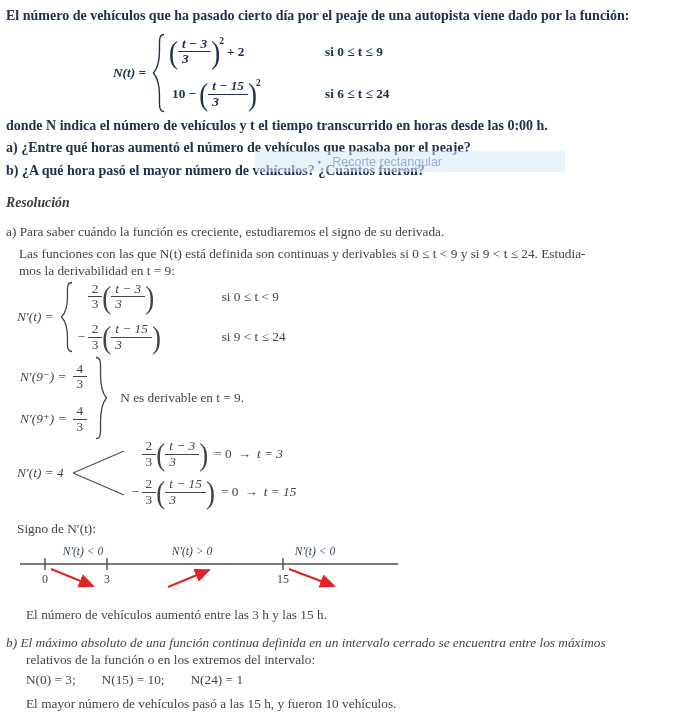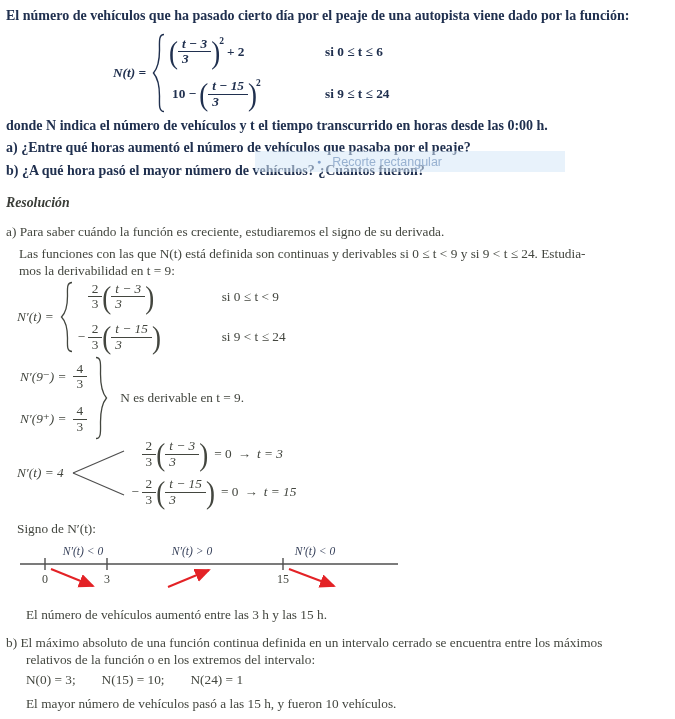--- a/index.html
+++ b/index.html
@@ -74,35 +74,35 @@
 
             <span class="bp">(</span>
             <span class="frac mvar">
               <span class="fnum">t − 3</span>
               <span class="fden">3</span>
             </span>
             <span class="bp">)</span>
             <sup class="sq">2</sup>
             <span class="mtok">+ 2</span>
           </span>
-          <span class="cond">si  0 ≤ t ≤ 6</span>
+          <span class="cond">si  0 ≤ t ≤ 9</span>
         </div>
         <div class="pwrow">
           <span class="mexpr mw130">
             <span class="mtok">10 −</span>
             <span class="bp">(</span>
             <span class="frac mvar">
               <span class="fnum">t − 15</span>
               <span class="fden">3</span>
             </span>
             <span class="bp">)</span>
             <sup class="sq">2</sup>
 
           </span>
-          <span class="cond">si  9 ≤ t ≤ 24</span>
+          <span class="cond">si  6 ≤ t ≤ 24</span>
         </div>
       </div>
     </div>
   </div>
 
   <div class="abs hline navy" style="left:6px;top:117px;width:666px;">donde  N  indica el número de vehículos y  t  el tiempo transcurrido en horas desde las 0:00 h.</div>
   <div class="abs hline navy" style="left:6px;top:139px;width:666px;">a) ¿Entre qué horas aumentó el número de vehículos que pasaba por el peaje?</div>
   <div class="abs hline navy" style="left:6px;top:162px;width:666px;font-family:Liberation Serif, serif;">b) ¿A qué hora pasó el mayor número de vehículos? ¿Cuántos fueron?</div>
 
   <div class="abs snip" style="left:255px;top:151px;width:262px;height:21px;">
@@ -253,21 +253,21 @@
     <text x="68" y="12" text-anchor="middle" font-size="11.5" font-style="italic" fill="#36405a">N′(t) &lt; 0</text>
     <text x="177" y="12" text-anchor="middle" font-size="11.5" font-style="italic" fill="#36405a">N′(t) &gt; 0</text>
     <text x="300" y="12" text-anchor="middle" font-size="11.5" font-style="italic" fill="#36405a">N′(t) &lt; 0</text>
     <line x1="36" y1="26" x2="78" y2="43" stroke="#e32226" stroke-width="2" marker-end="url(#ah)"></line>
     <line x1="153" y1="44" x2="194" y2="27" stroke="#e32226" stroke-width="2" marker-end="url(#ah)"></line>
     <line x1="274" y1="26" x2="319" y2="43" stroke="#e32226" stroke-width="2" marker-end="url(#ah)"></line>
   </svg>
 
   <div class="abs bodyline" style="left:26px;top:606px;width:640px;">El número de vehículos aumentó entre las 3 h y las 15 h.</div>
 
-  <div class="abs bodyline" style="left:6px;top:634px;width:666px;">b) El máximo absoluto de una función continua definida en un intervalo cerrado se encuentra entre los máximos</div>
+  <div class="abs bodyline" style="left:6px;top:634px;width:666px;font-style:italic;">b) El máximo absoluto de una función continua definida en un intervalo cerrado se encuentra entre los máximos</div>
   <div class="abs bodyline" style="left:26px;top:651px;width:645px;">relativos de la función o en los extremos del intervalo:</div>
 
   <div class="abs values-row" style="left:26px;top:672px;">
     <span>N(0) = 3;</span>
     <span>N(15) = 10;</span>
     <span>N(24) = 1</span>
   </div>
 
   <div class="abs bodyline" style="left:26px;top:695px;width:640px;">El mayor número de vehículos pasó a las 15 h, y fueron 10 vehículos.</div>
 

